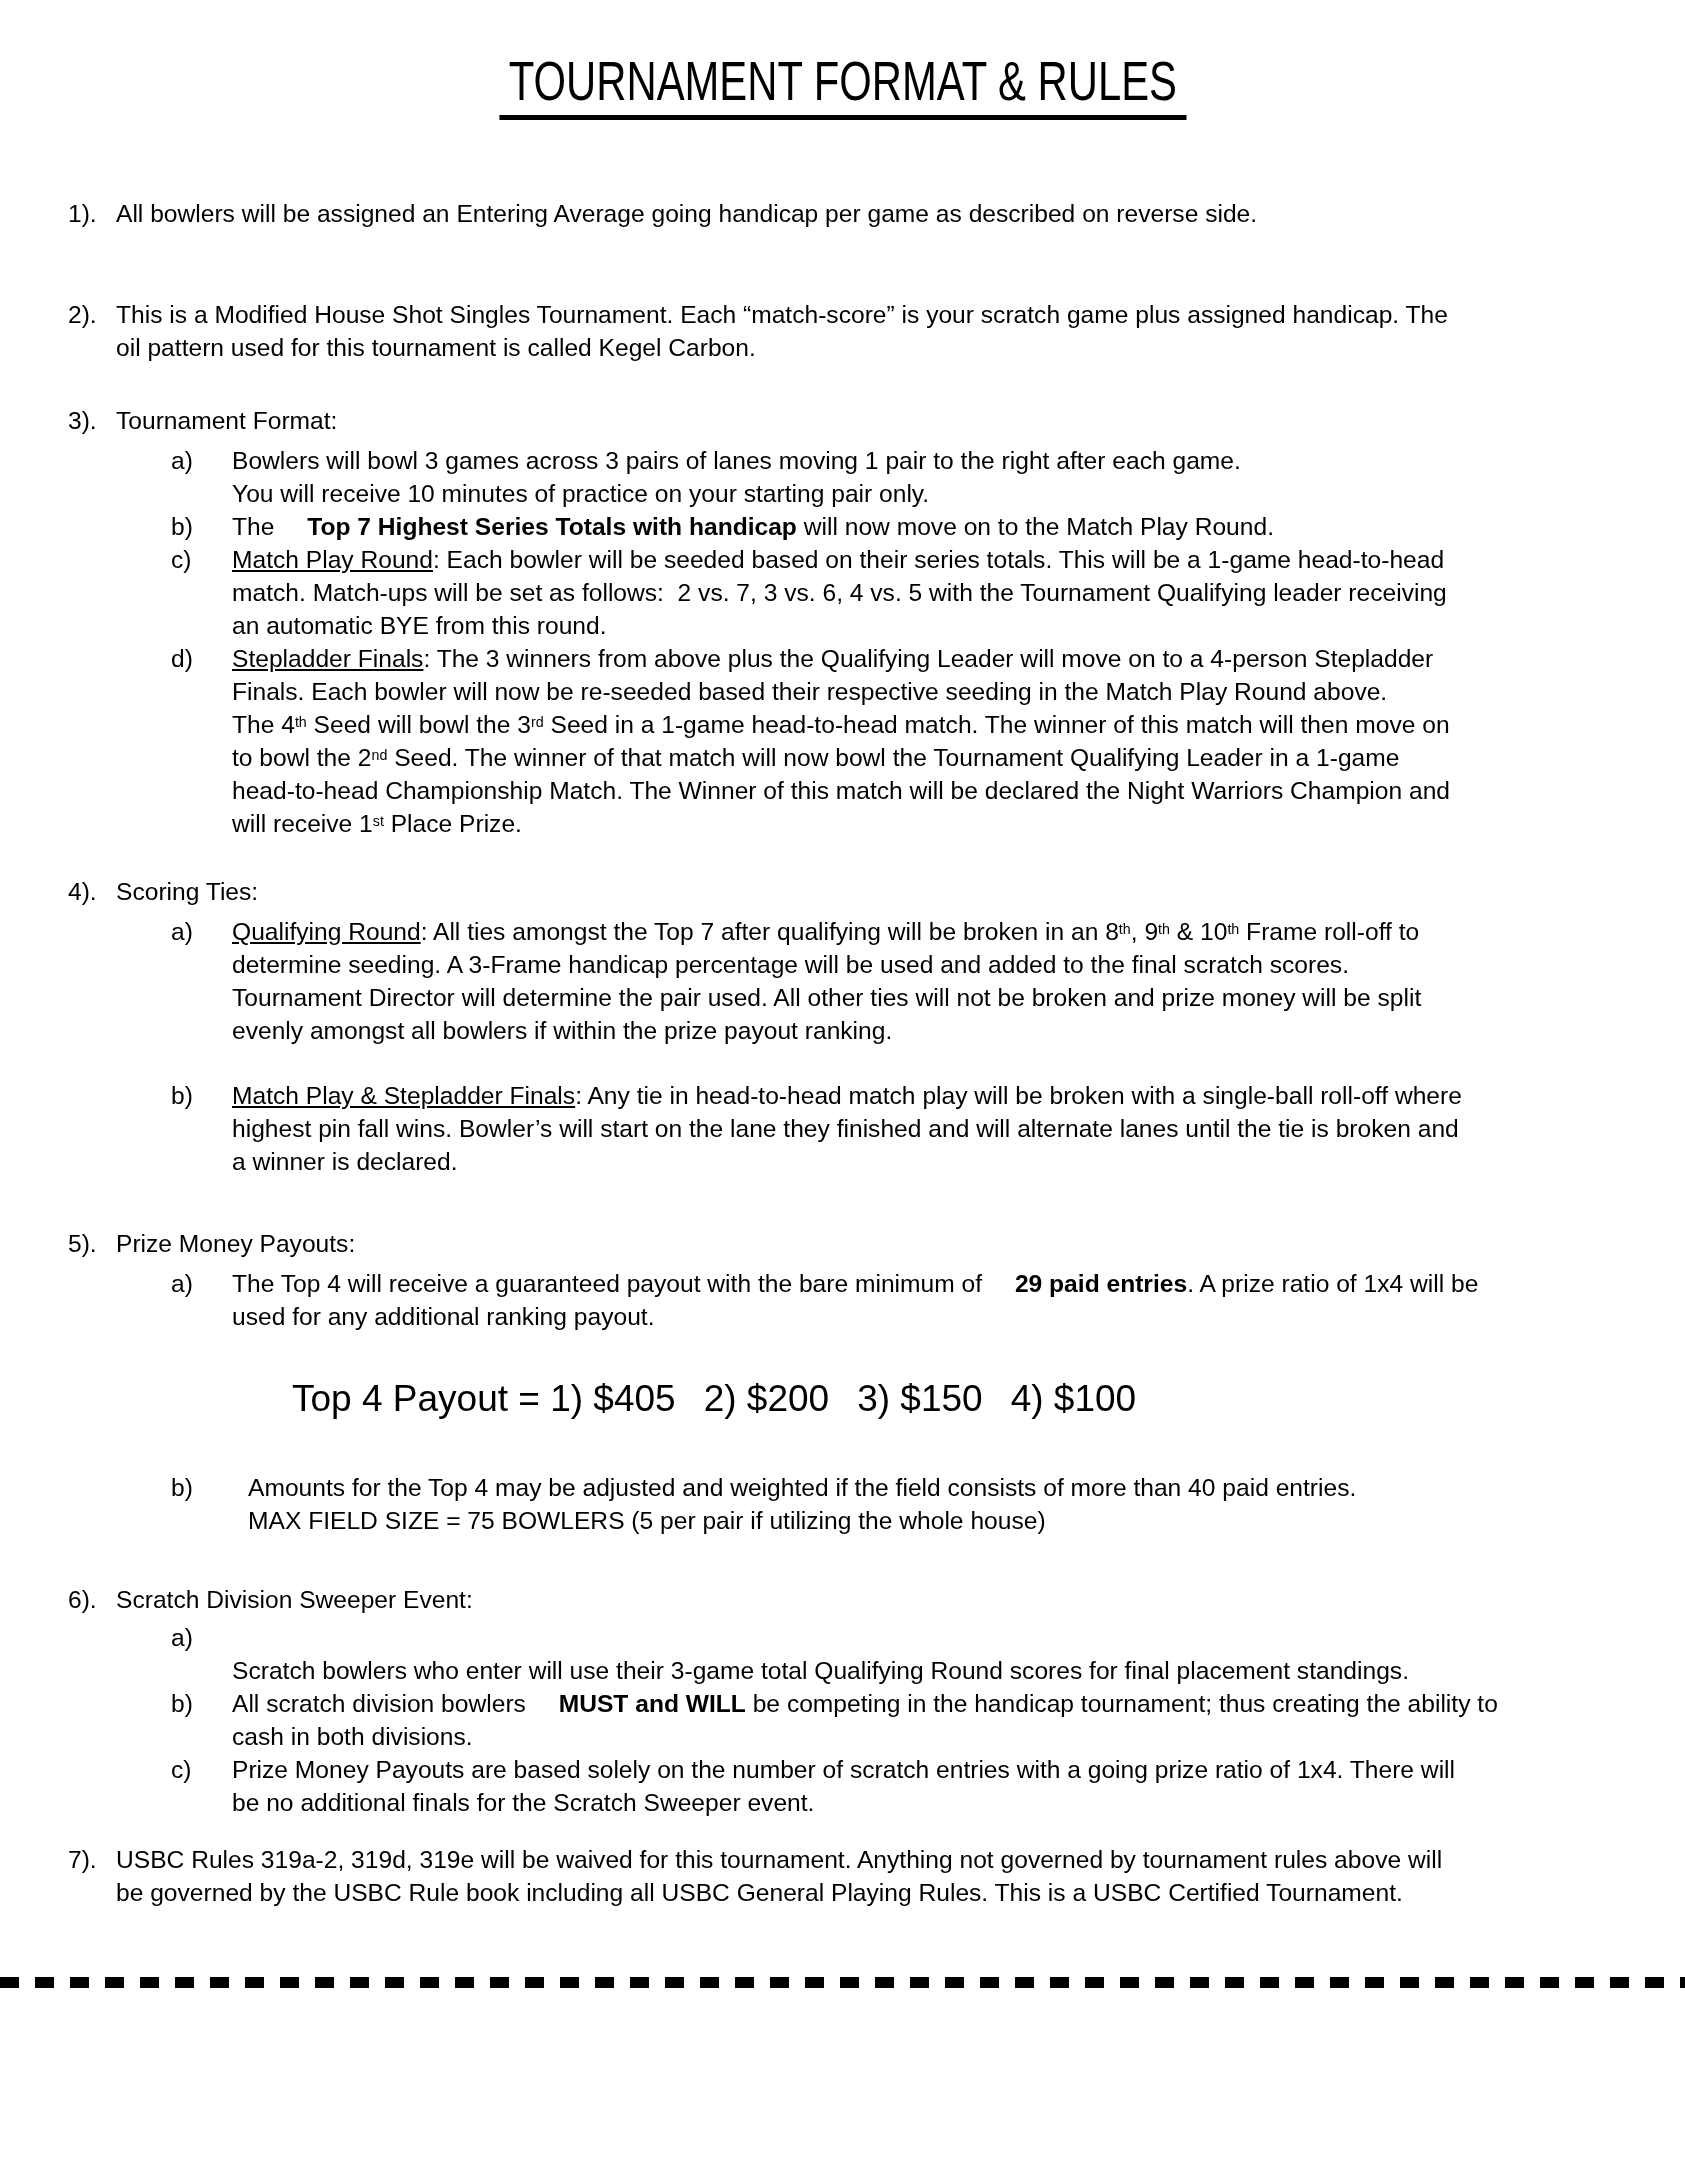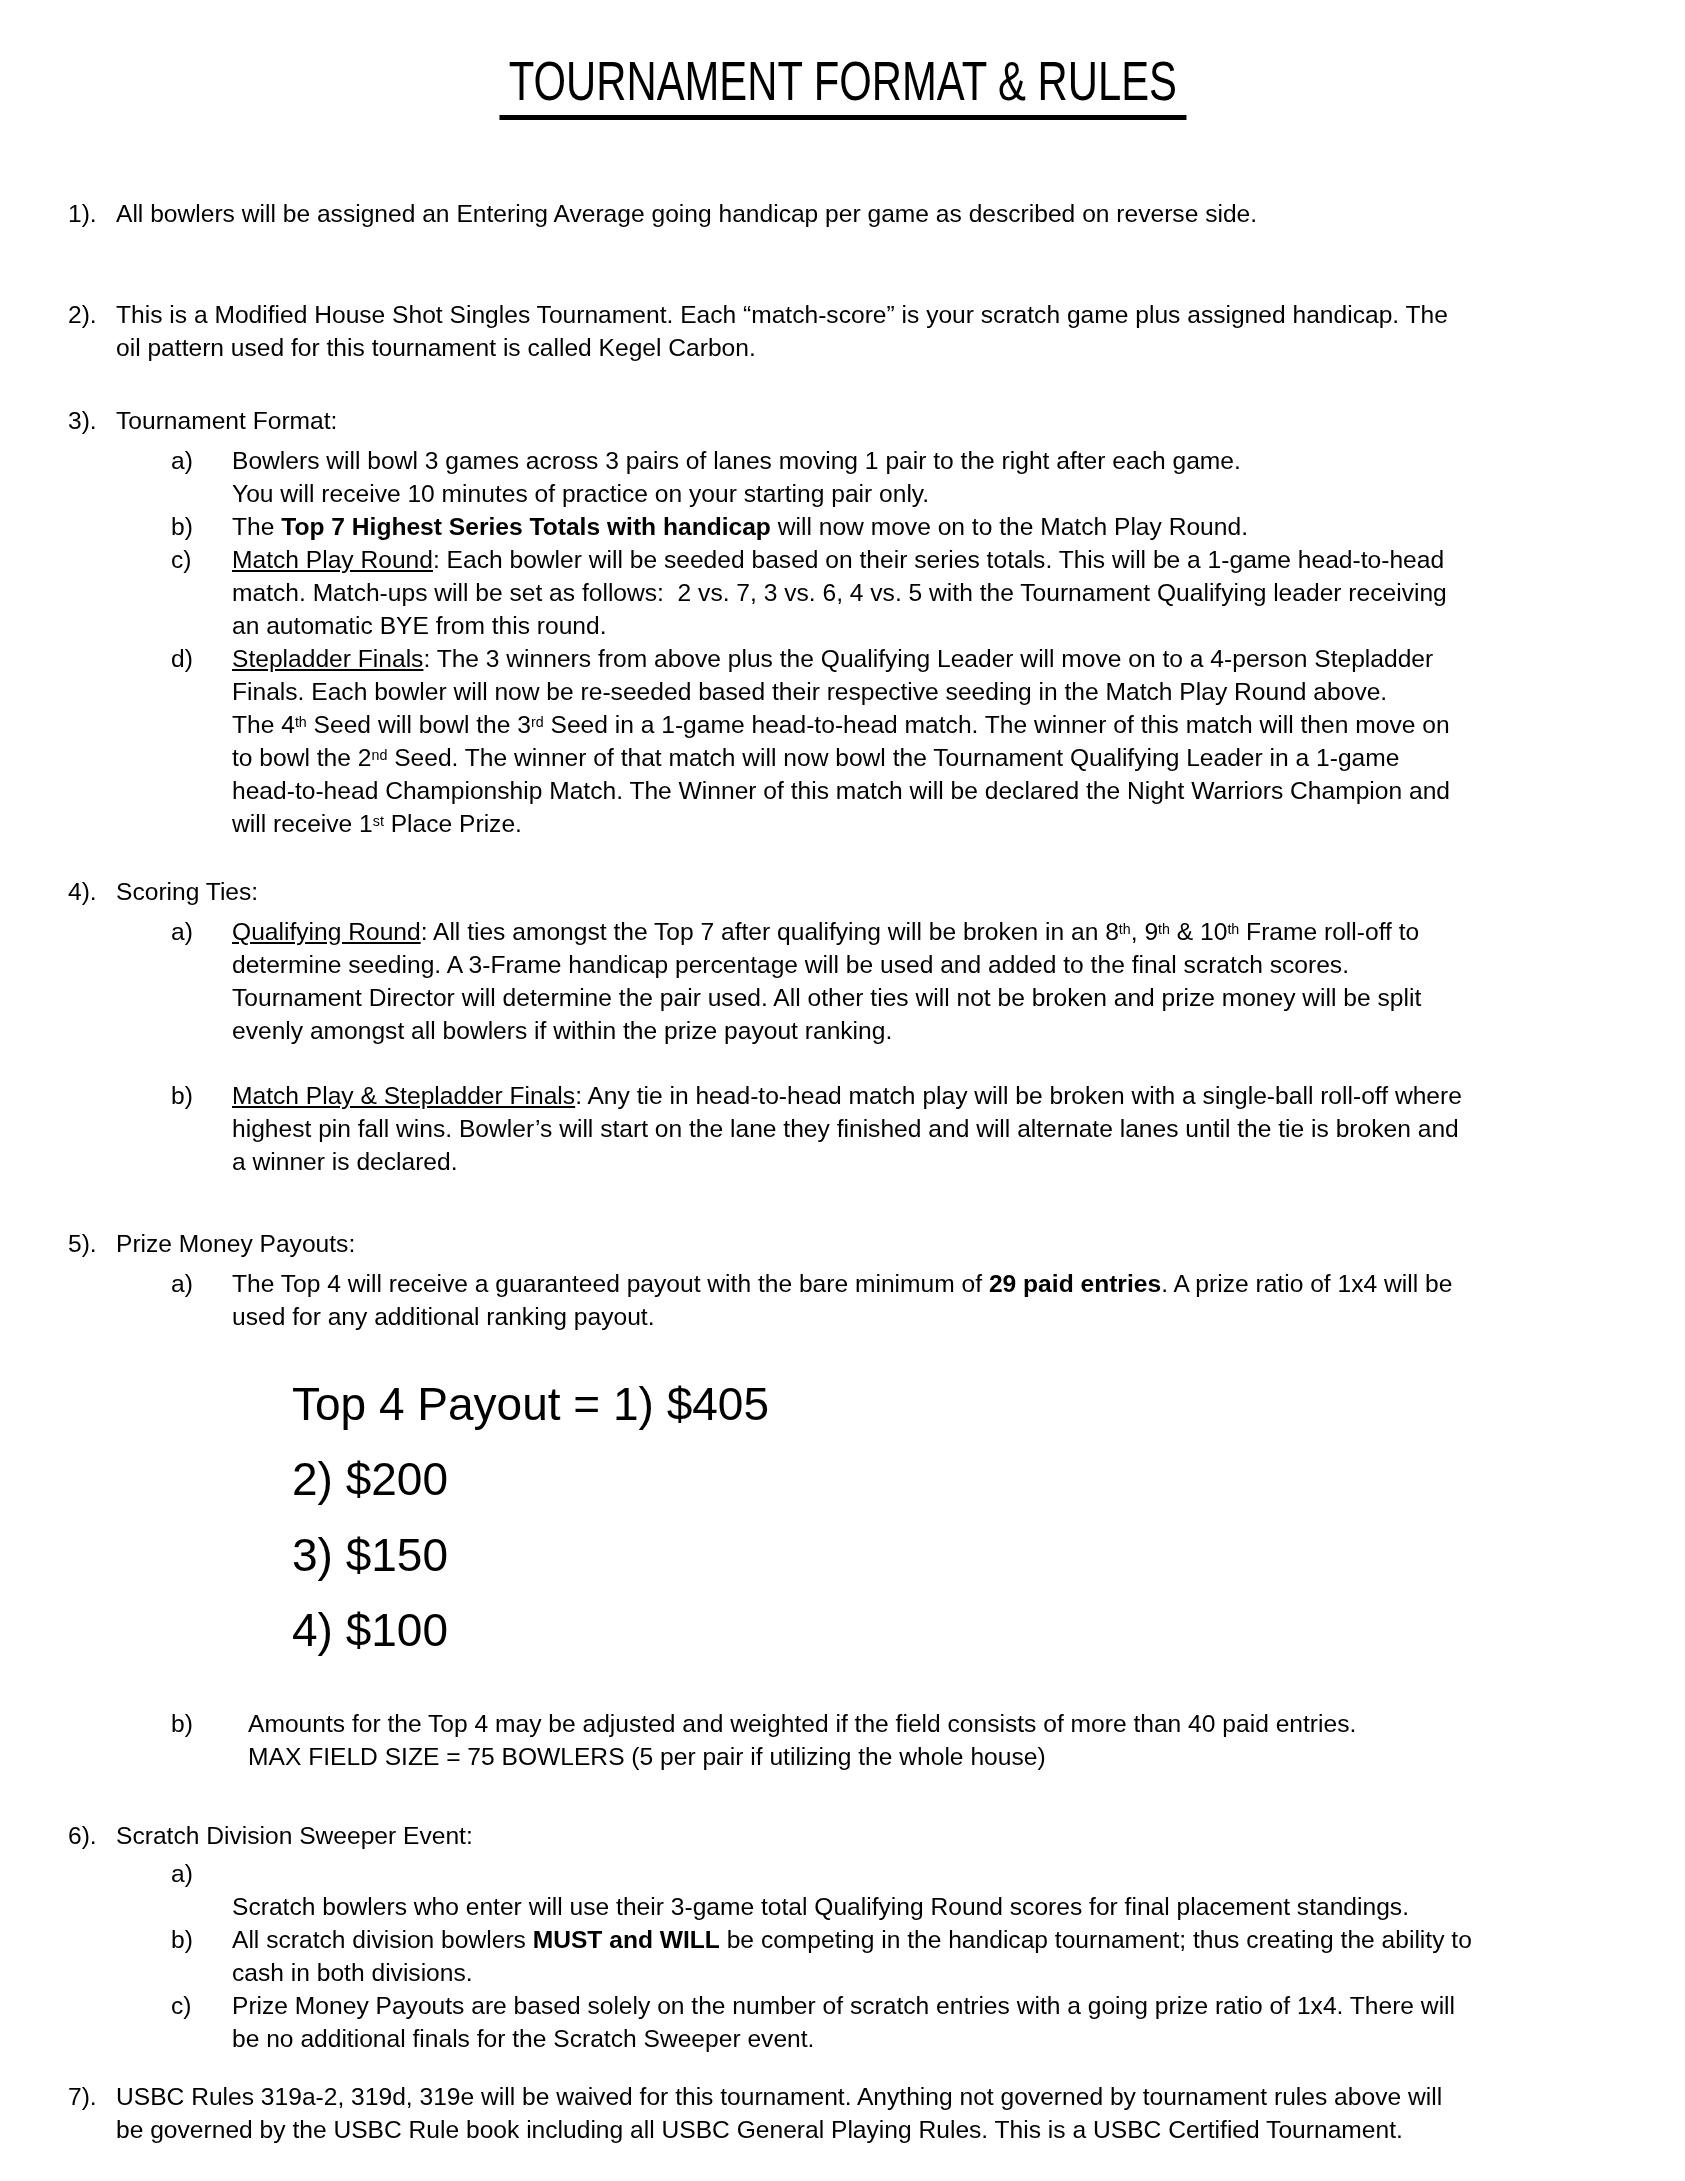--- a/index.html
+++ b/index.html
@@ -53,21 +53,21 @@
   .sub-item {
     display: grid;
     grid-template-columns: 61px 1fr;
     margin-left: 103px;
   }
   .sub-item.wide {
     grid-template-columns: 77px 1fr;
   }
   .t-num, .t-letter { white-space: nowrap; }
   .t-body { white-space: nowrap; }
-  .t-body .seg-b { font-weight: 700; }
+  .t-body .seg-b { font-weight: 700; margin-left: 26px; }
   .t-body .seg-u { text-decoration: underline; }
   .t-body sup {
     font-size: 0.58em;
     line-height: 0;
     vertical-align: baseline;
     position: relative;
     top: -0.45em;
   }
   
   .m-rule1   { margin-top: 77px; }
@@ -78,26 +78,25 @@
   .m-s4a     { margin-top: 7px;  }
   .m-s4b     { margin-top: 32px; }
   .m-s5h     { margin-top: 49px; }
   .m-s5a     { margin-top: 7px;  }
   .m-s5b     { margin-top: 49px; }
   .m-s6h     { margin-top: 46px; }
   .m-s6a     { margin-top: 5.3px;  }
   .m-rule7   { margin-top: 24.6px; }
   .payout-line {
     margin: 44px 0 0 224px;
-    font-size: 46px;
+    font-size: 37px;
     line-height: 1.2;
     display: flex;
-    gap: 20px;
+    gap: 28px;
     white-space: nowrap;
-    flex-direction: column;
   }
   .dashed-divider {
     margin-top: 68px;
     margin-left: -68px;
     width: 1685px;
     height: 10.5px;
     background: repeating-linear-gradient(to right, #000 0px, #000 19.3px, transparent 19.3px, transparent 35px);
   }
 </style>
 </head>

